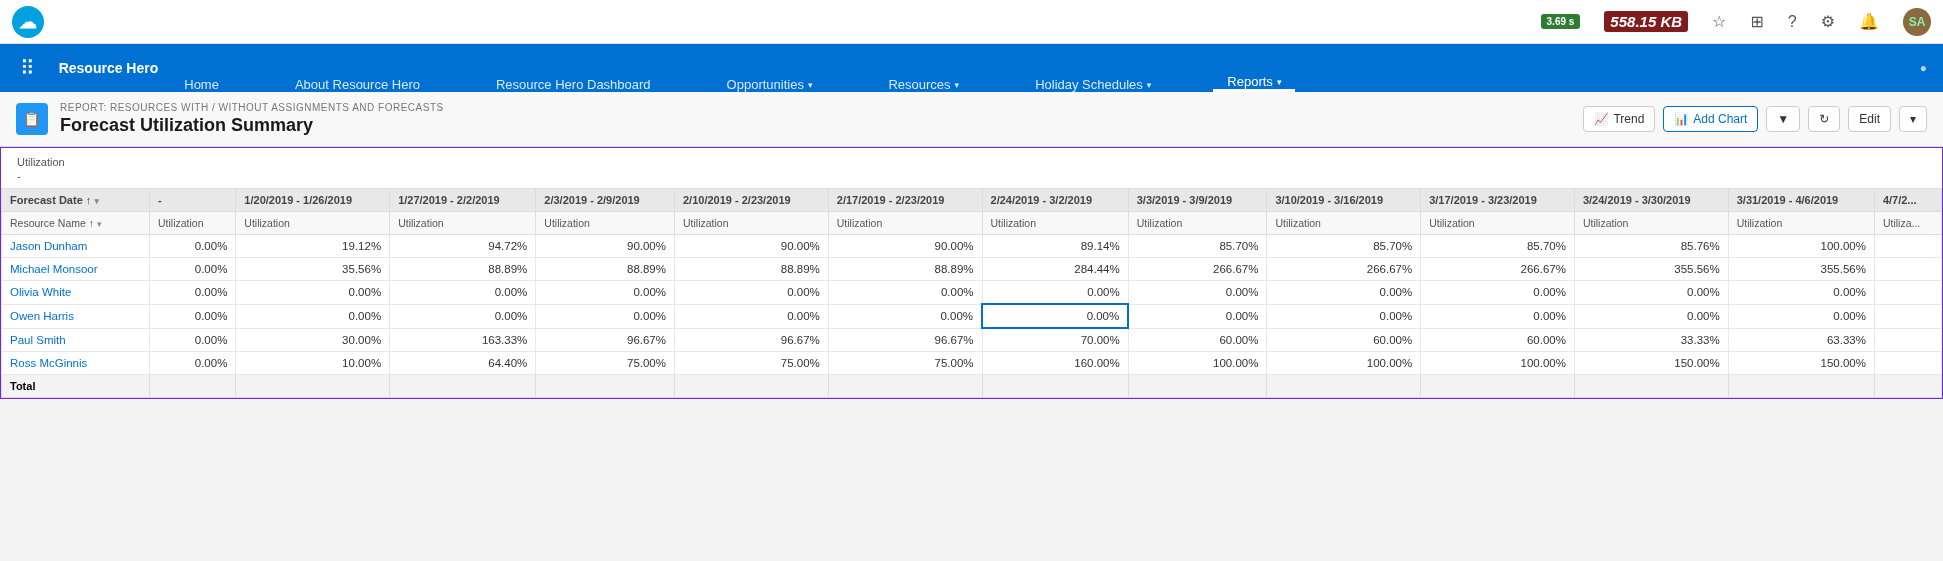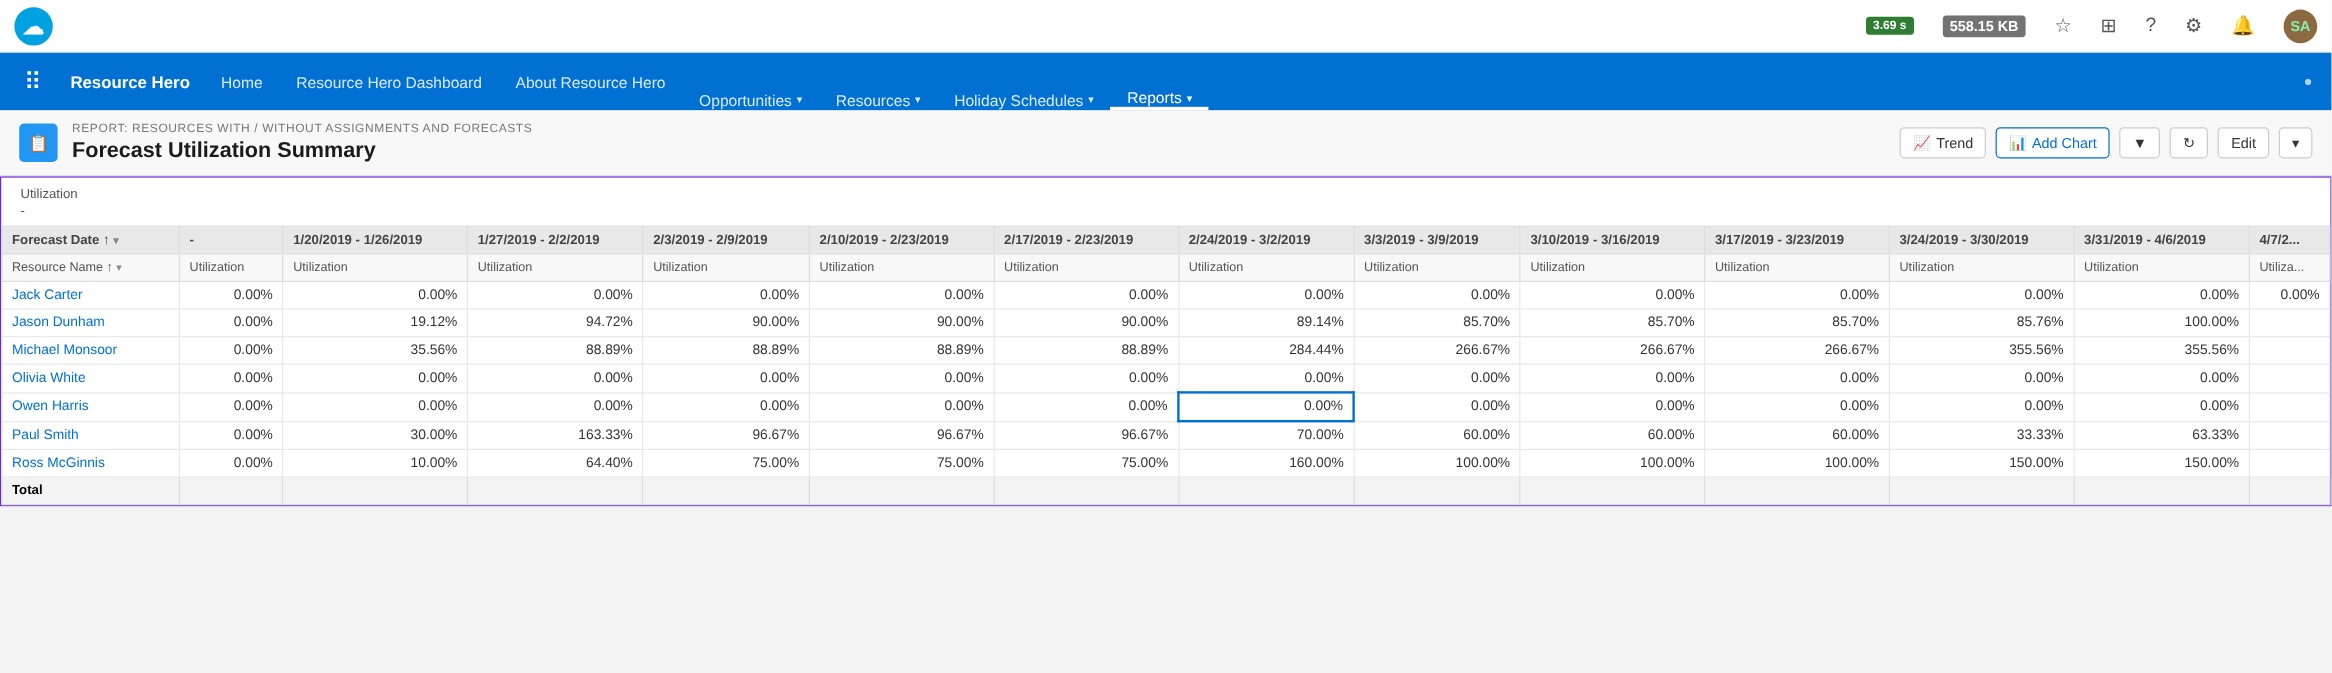--- a/index.html
+++ b/index.html
@@ -36,21 +36,21 @@
     .search-bar input {
       border: none; outline: none; font-size: 12px; flex: 1; background: transparent;
     }
     .top-bar-right {
       display: flex; align-items: center; gap: 24px; margin-left: auto;
     }
     .badge-green {
       background: #2E7D32; color: white; font-size: 10px; padding: 2px 6px; border-radius: 3px; font-weight: bold;
     }
     .badge-teal {
-      background: #737373; color: white; font-size: 12px; padding: 2px 6px; border-radius: 3px; font-weight: bold;
+      background: #7f1d1d; color: white; font-size: 15px; padding: 2px 6px; border-radius: 3px; font-weight: bold; font-style: italic;
     }
     .top-bar-icon {
       font-size: 16px; color: #555; cursor: pointer;
     }
     .avatar {
       width: 28px; height: 28px; background: #8a6a3e; border-radius: 50%;
       display: flex; align-items: center; justify-content: center;
       color: #86efac; font-size: 12px; font-weight: bold;
     }
 
@@ -64,21 +64,21 @@
     }
     .app-nav-grid {
       color: white; font-size: 20px; padding: 0 12px;
       display: flex; align-items: center; cursor: pointer;
     }
     .app-nav-title {
       color: white; font-size: 14px; font-weight: bold;
       padding: 0 12px; display: flex; align-items: center;
     }
     .app-nav-items {
-      display: flex; align-items: center;
+      display: flex; align-items: flex-end; gap: 48px;
     }
     .nav-item {
       color: rgba(255,255,255,0.85); font-size: 13px;
       padding: 0 14px; display: flex; align-items: center; cursor: pointer;
       white-space: nowrap;
     }
     .nav-item.active {
       color: white; border-bottom: 3px solid white; font-weight: 500;
     }
     .nav-item-with-arrow { display: flex; align-items: center; gap: 4px; margin-top: 30px; }
@@ -200,22 +200,22 @@
     <span class="top-bar-icon">🔔</span>
     <div class="avatar">SA</div>
   </div>
 </div>
 
 <div class="app-nav">
   <div class="app-nav-grid">⠿</div>
   <div class="app-nav-title">Resource Hero</div>
   <div class="app-nav-items">
     <div class="nav-item">Home</div>
+    <div class="nav-item">About Resource Hero</div>
     <div class="nav-item">Resource Hero Dashboard</div>
-    <div class="nav-item">About Resource Hero</div>
     <div class="nav-item">
       <span class="nav-item-with-arrow">Opportunities <span style="font-size:9px;">▾</span></span>
     </div>
     <div class="nav-item">
       <span class="nav-item-with-arrow">Resources <span style="font-size:9px;">▾</span></span>
     </div>
     <div class="nav-item">
       <span class="nav-item-with-arrow">Holiday Schedules <span style="font-size:9px;">▾</span></span>
     </div>
     <div class="nav-item active" style="border-bottom:3px solid white;">
@@ -294,36 +294,20 @@
         <th class="sub-header">Utilization</th>
         <th class="sub-header">Utilization</th>
         <th class="sub-header">Utilization</th>
         <th class="sub-header">Utilization</th>
         <th class="sub-header">Utilization</th>
         <th class="sub-header">Utilization</th>
         <th class="sub-header">Utiliza...</th>
       </tr>
     </thead>
     <tbody id="table-body">
-    <tr>
-          <td><a href="#" class="link-cell">Jack Carter</a></td>
-          <td class="num-cell">0.00%</td>
-          <td class="num-cell">0.00%</td>
-          <td class="num-cell">0.00%</td>
-          <td class="num-cell">0.00%</td>
-          <td class="num-cell">0.00%</td>
-          <td class="num-cell">0.00%</td>
-          <td class="num-cell">0.00%</td>
-          <td class="num-cell">0.00%</td>
-          <td class="num-cell">0.00%</td>
-          <td class="num-cell">0.00%</td>
-          <td class="num-cell">0.00%</td>
-          <td class="num-cell">0.00%</td>
-          <td class="num-cell">0.00%</td>
-        </tr>
         <tr>
           <td><a href="#" class="link-cell">Jason Dunham</a></td>
           <td class="num-cell">0.00%</td>
           <td class="num-cell">19.12%</td>
           <td class="num-cell">94.72%</td>
           <td class="num-cell">90.00%</td>
           <td class="num-cell">90.00%</td>
           <td class="num-cell">90.00%</td>
           <td class="num-cell">89.14%</td>
           <td class="num-cell">85.70%</td>

